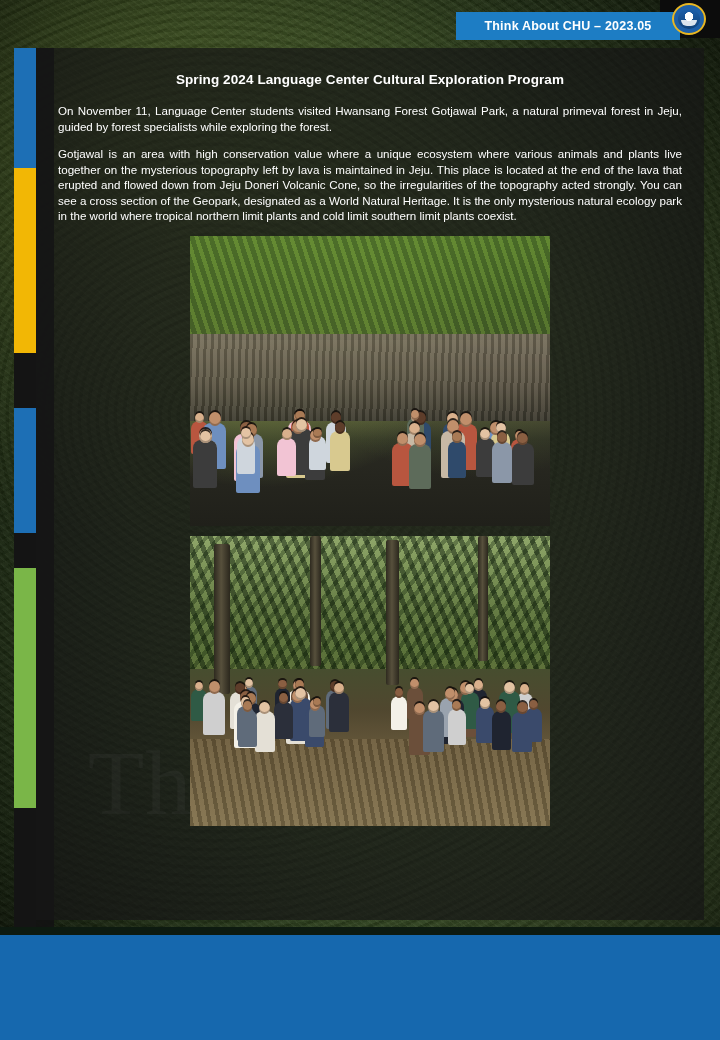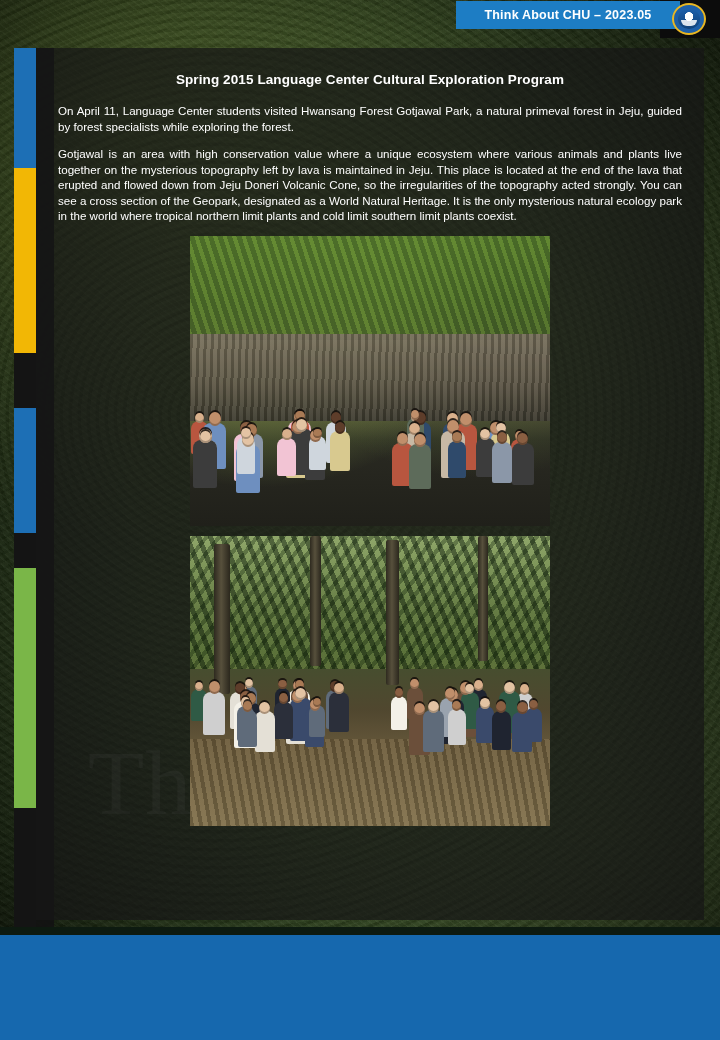--- a/index.html
+++ b/index.html
@@ -59,21 +59,21 @@
 
   
   .topbar {
     position: absolute;
     top: 0; left: 0;
     width: 720px;
     height: 38px;
   }
   .topbar-tab {
     position: absolute;
-    top: 1px;
+    top: 12px;
     left: 456px;
     width: 224px;
     height: 28px;
     background: #1d7dc4;
     display: flex;
     align-items: center;
     justify-content: center;
   }
   .topbar-tab span {
     color: #ffffff;
@@ -282,23 +282,23 @@
       <div style="background: rgb(29, 111, 181); height: 120px;"></div>
       <div style="background: rgb(242, 183, 5); height: 185px;"></div>
       <div style="background: rgb(20, 20, 20); height: 55px;"></div>
       <div style="background: rgb(29, 111, 181); height: 125px;"></div>
       <div style="background: rgb(20, 20, 20); height: 35px;"></div>
       <div style="background: rgb(122, 182, 72); height: 240px;"></div>
       <div style="background: rgb(20, 20, 20); height: 120px;"></div>
     </div>
 
   <div class="panel">
-    <div class="panel-title">Spring 2015 Language Center Cultural Exploration Program</div>
-
-    <div class="para">On April 11, Language Center students visited Hwansang Forest Gotjawal Park, a natural primeval forest in Jeju, guided by forest specialists while exploring the forest.</div>
+    <div class="panel-title">Spring 2024 Language Center Cultural Exploration Program</div>
+
+    <div class="para">On November 11, Language Center students visited Hwansang Forest Gotjawal Park, a natural primeval forest in Jeju, guided by forest specialists while exploring the forest.</div>
     <div class="para">Gotjawal is an area with high conservation value where a unique ecosystem where various animals and plants live together on the mysterious topography left by lava is maintained in Jeju. This place is located at the end of the lava that erupted and flowed down from Jeju Doneri Volcanic Cone, so the irregularities of the topography acted strongly. You can see a cross section of the Geopark, designated as a World Natural Heritage. It is the only mysterious natural ecology park in the world where tropical northern limit plants and cold limit southern limit plants coexist.</div>
 
     <div class="photos">
 
       <div class="photo">
         <div class="p1-bg"></div>
         <div class="p1-moss"></div>
         <div class="p1-rock"></div>
         <div class="p1-crowd" id="crowd1">
             <div class="body" style="left: 81.905%; top: 28.5404px; width: 21.9551px; height: 43.9103px; background: rgb(110, 143, 191); z-index: 11;"></div>

